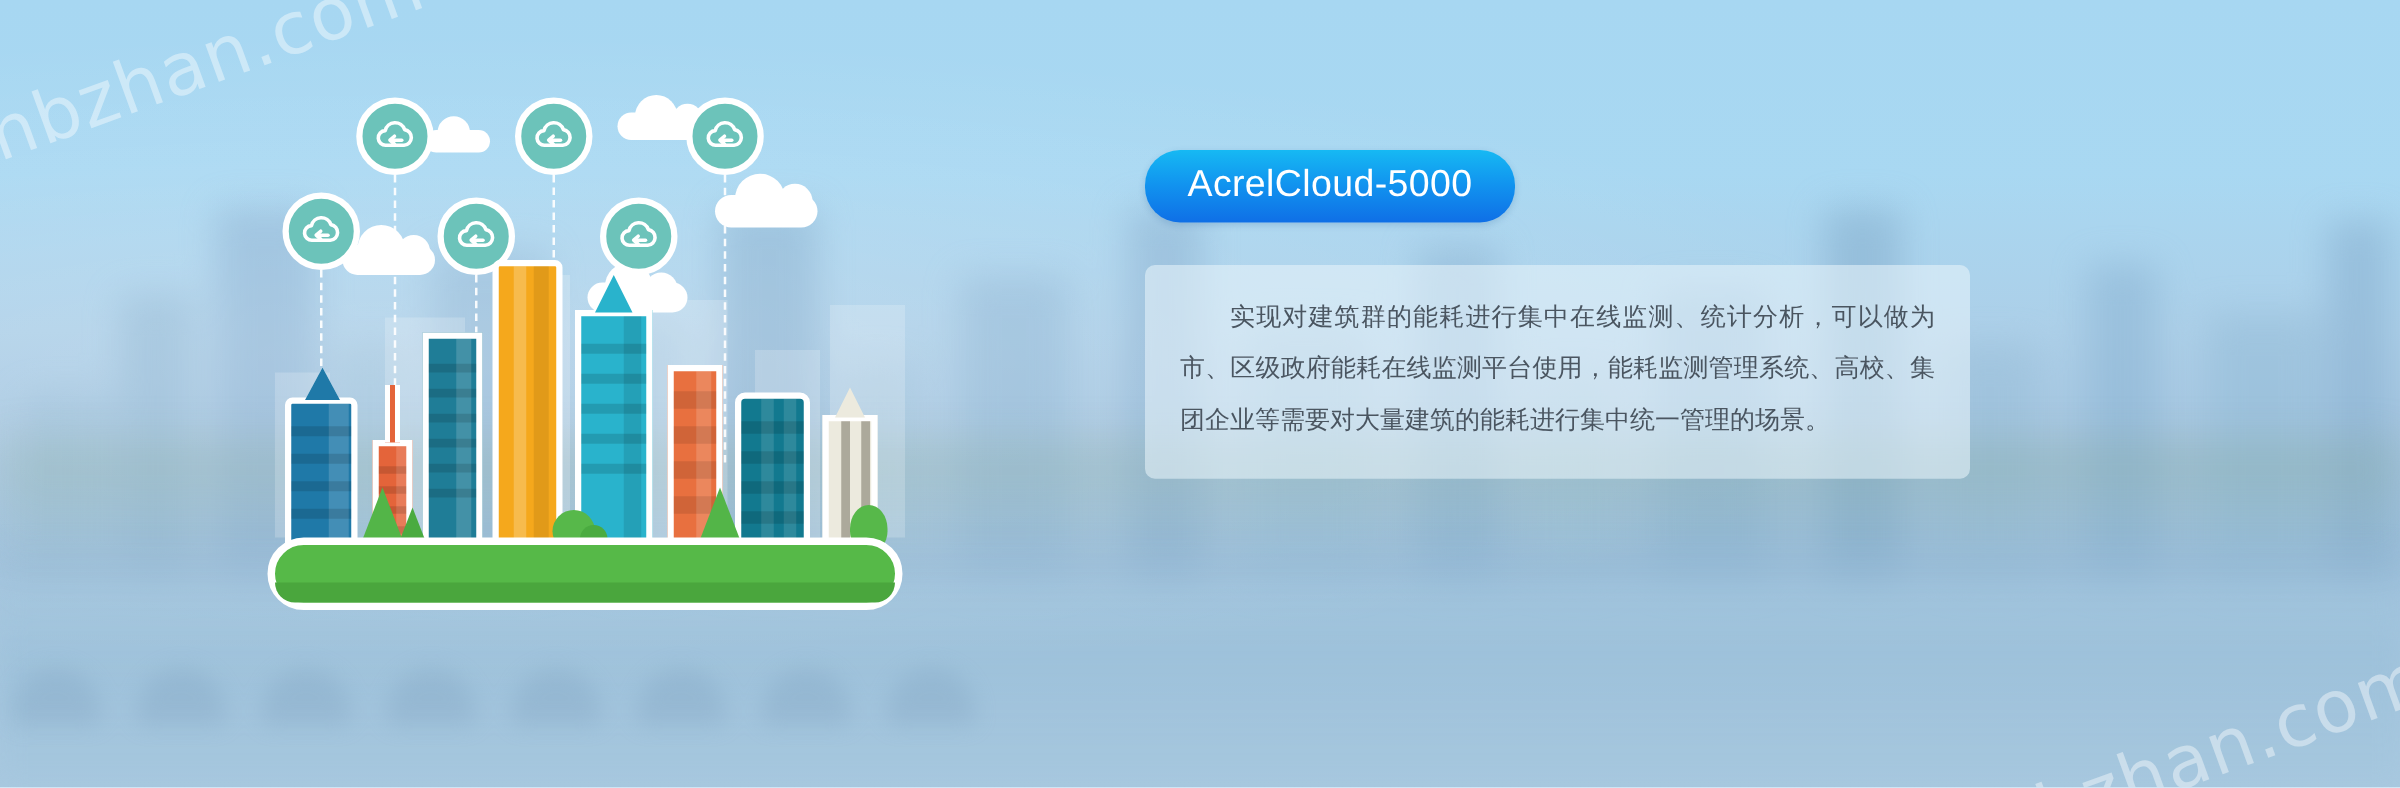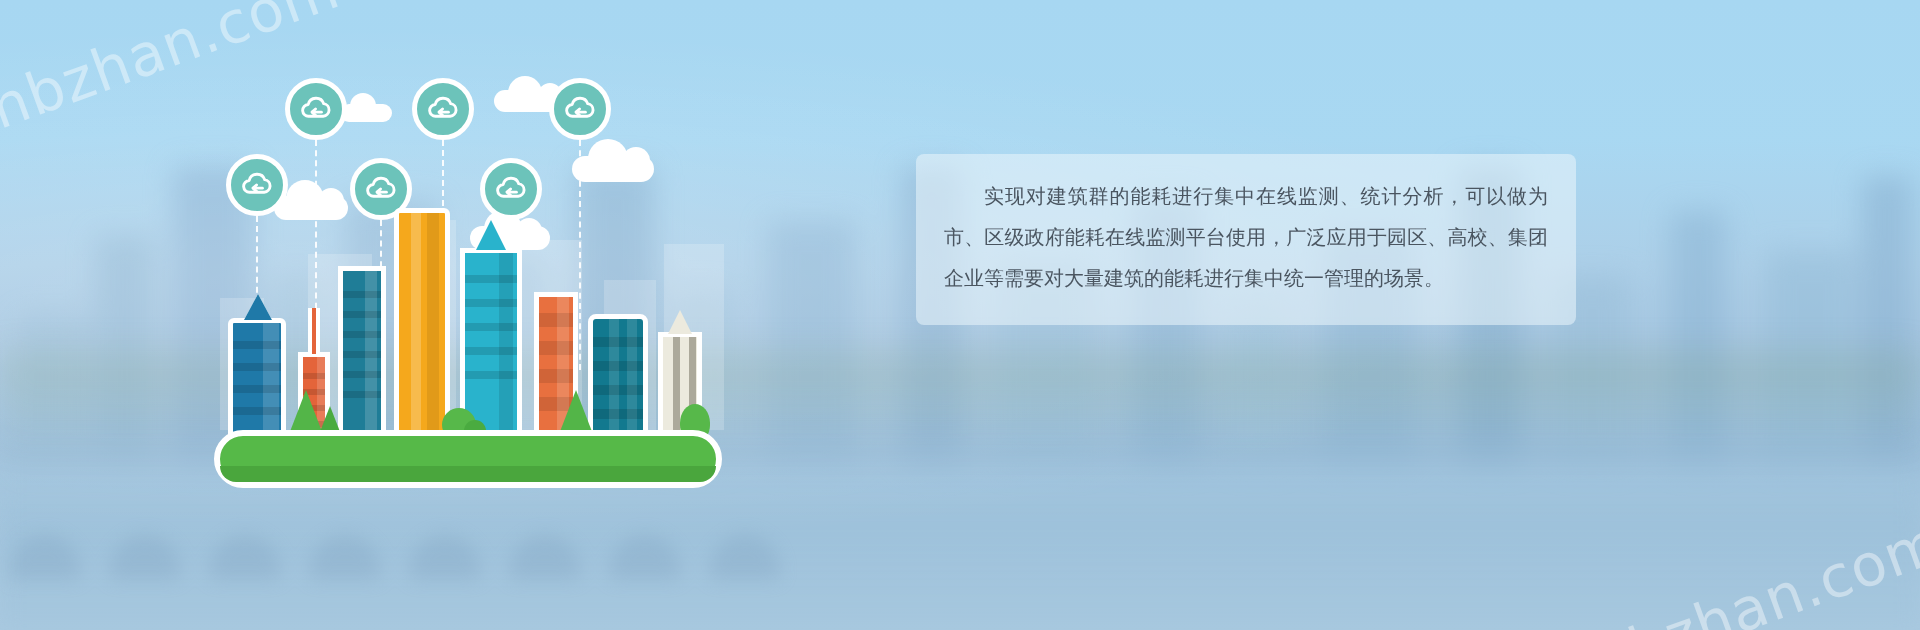--- a/index.html
+++ b/index.html
@@ -360,16 +360,17 @@
       <div class="grass" style="left:224px;"></div>
       <div class="grass" style="left:450px;"></div>
 
       <div class="ground">
         <div class="shade"></div>
       </div>
     </div>
   </div>
 
   <div class="content">
-    <div class="desc">实现对建筑群的能耗进行集中在线监测、统计分析，可以做为市、区级政府能耗在线监测平台使用，广泛应用于园区、高校、集团企业等需要对大量建筑的能耗进行集中统一管理的场景。</div>
+    <div class="badge">AcrelCloud-5000</div>
+    <div class="desc">实现对建筑群的能耗进行集中在线监测、统计分析，可以做为市、区级政府能耗在线监测平台使用，能耗监测管理系统、高校、集团企业等需要对大量建筑的能耗进行集中统一管理的场景。</div>
   </div>
 
 </div>
 
 </body></html>

